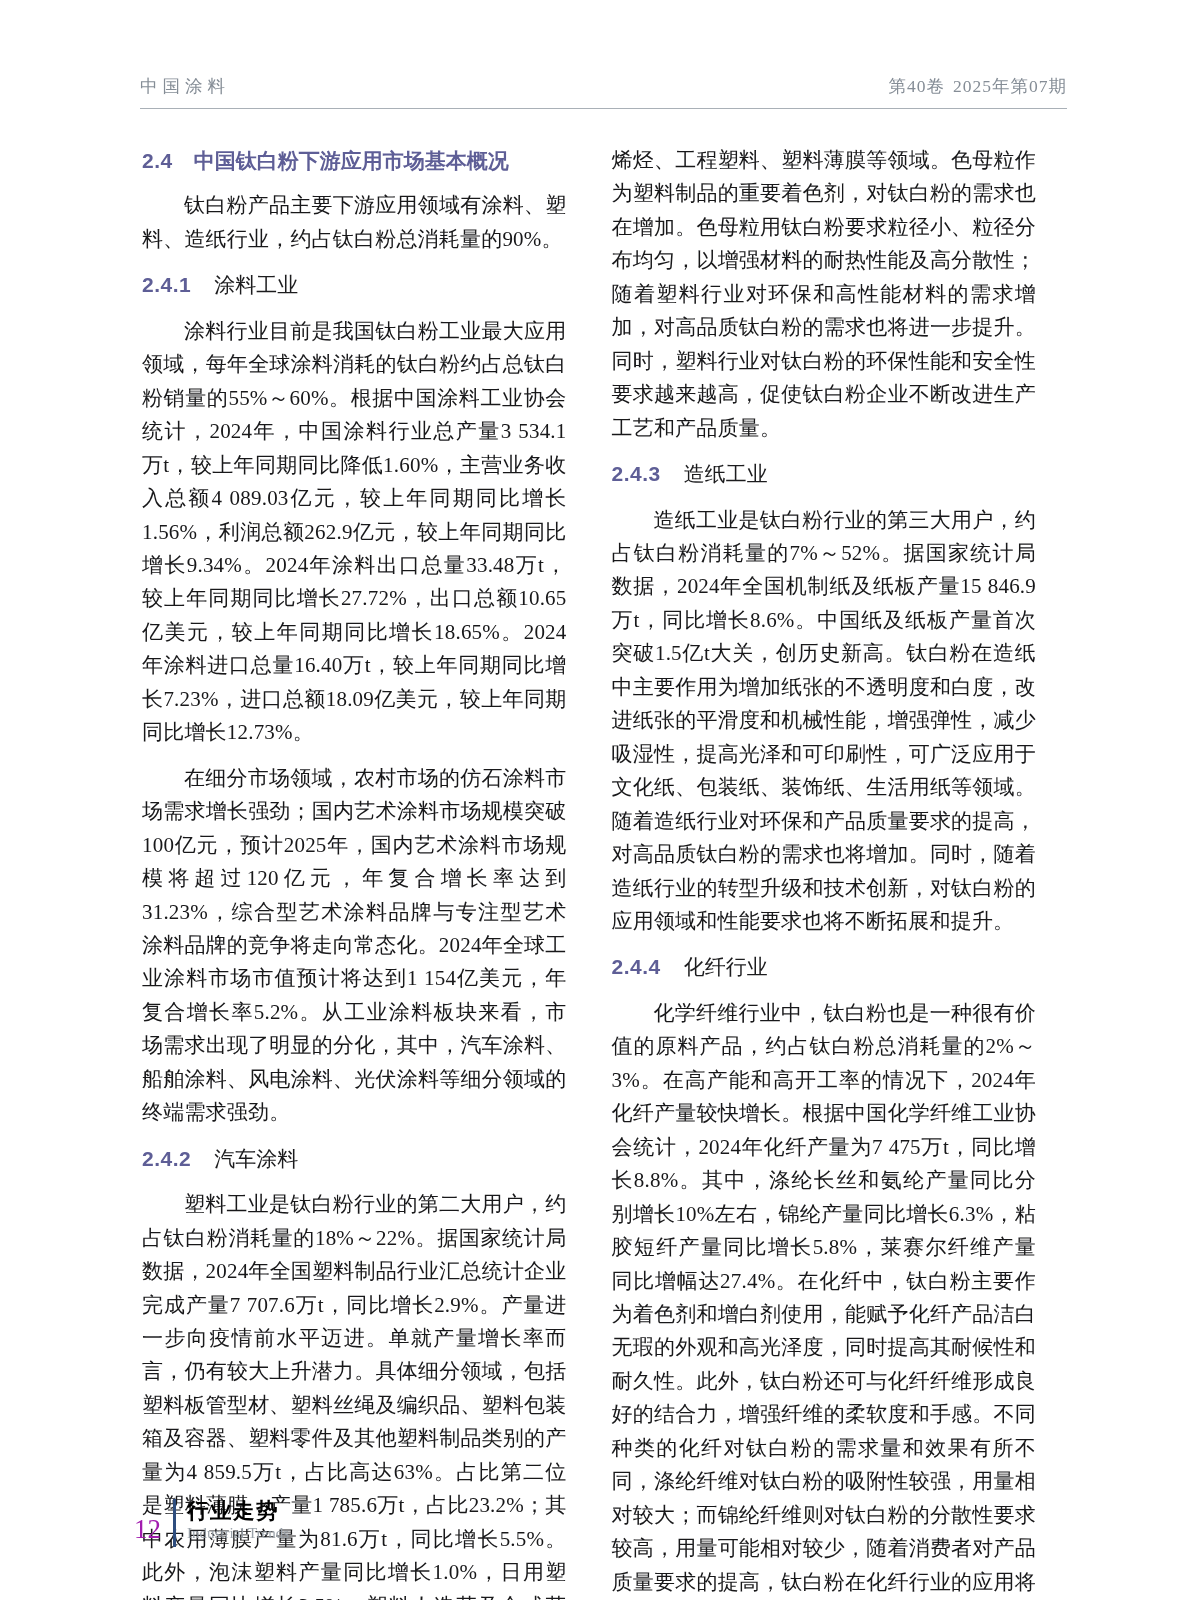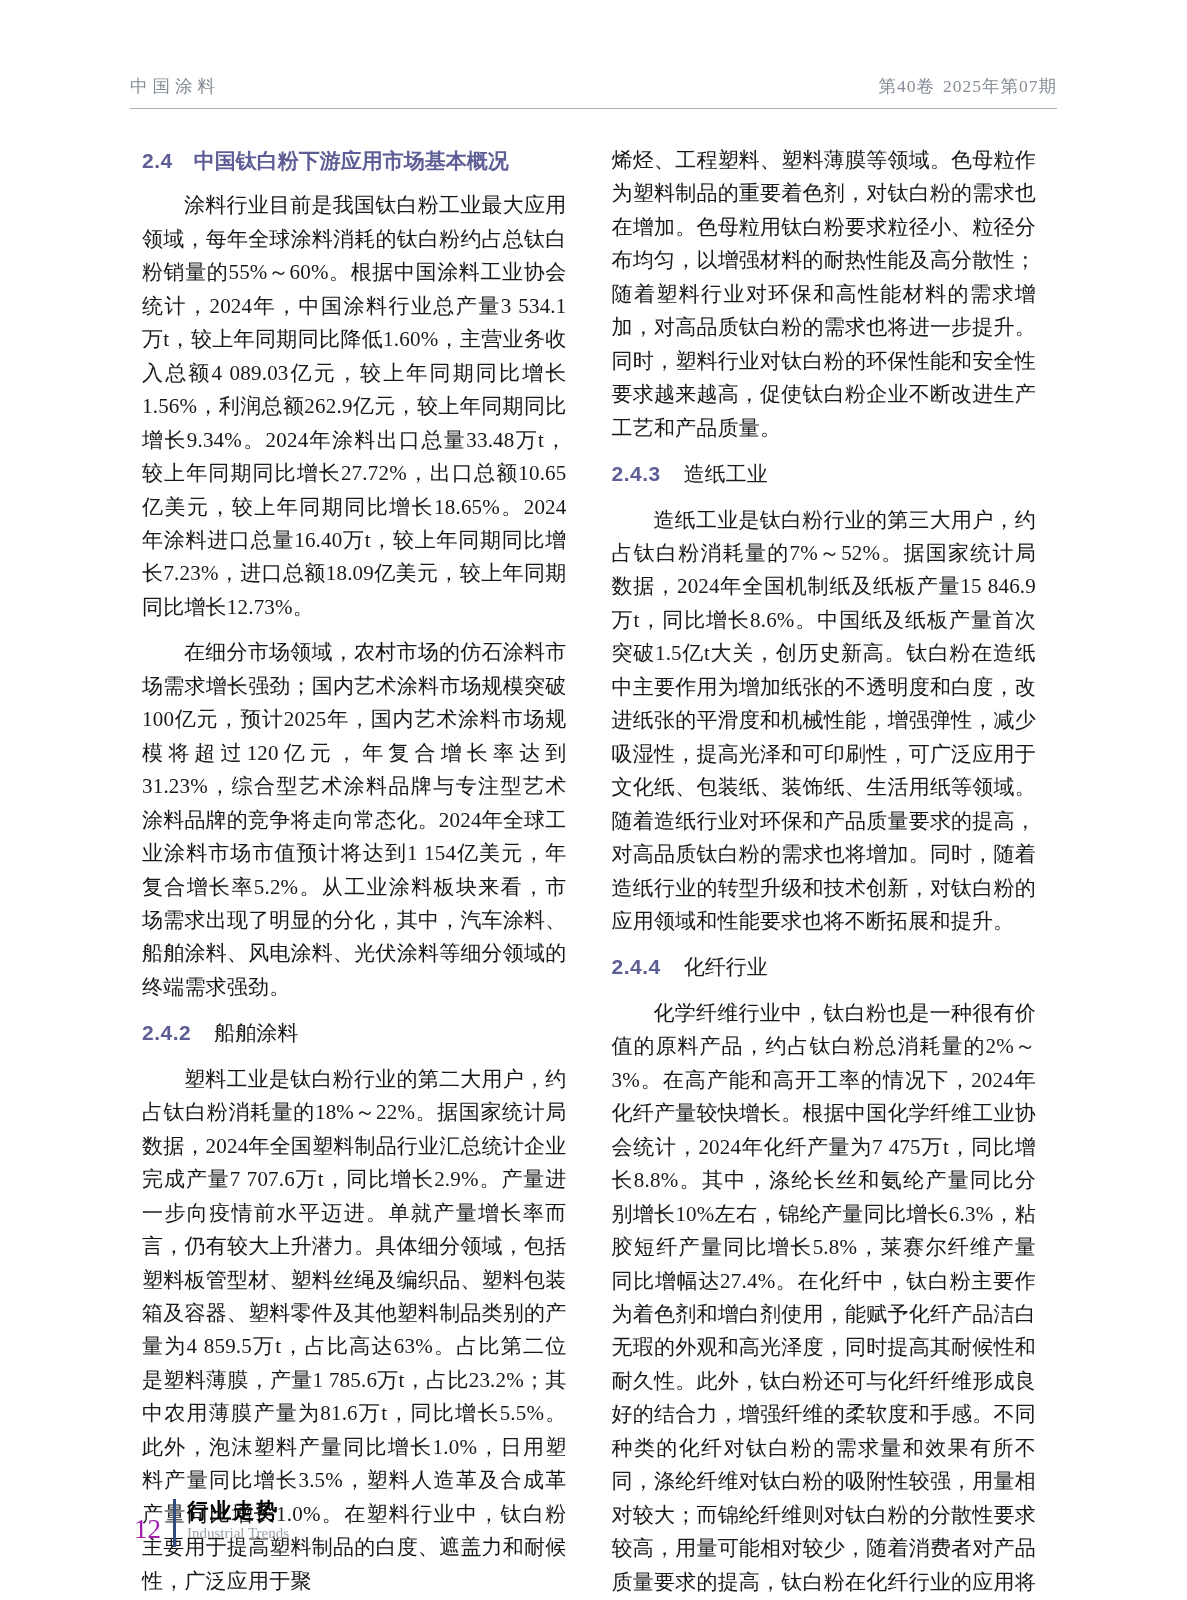--- a/index.html
+++ b/index.html
@@ -9,21 +9,21 @@
     width: 1187px;
     height: 1600px;
     background: #ffffff;
     overflow: hidden;
     font-family: "Liberation Serif", "DejaVu Serif", serif;
     color: #18181a;
   }
   
   .header {
     position: absolute;
-    left: 130px;
+    left: 140px;
     top: 74px;
     width: 927px;
     display: flex;
     justify-content: space-between;
     align-items: flex-end;
     padding-bottom: 10px;
     border-bottom: 1.5px solid #a9b0b7;
     font-size: 17.5px;
     color: #858d96;
   }
@@ -110,23 +110,25 @@
   <div class="header">
     <span class="journal">中国涂料</span>
     <span class="vol-issue">
       <span class="vol">第40卷</span><span>2025年第07期</span>
     </span>
   </div>
 
   <div class="content">
     <div class="col" id="col-left">
         <div class="h2"><span class="num">2.4</span><span class="ttl">中国钛白粉下游应用市场基本概况</span></div>
+        <p>钛白粉产品主要下游应用领域有涂料、塑料、造纸行业，约占钛白粉总消耗量的90%。</p>
+        <div class="h3"><span class="num">2.4.1</span><span class="ttl">涂料工业</span></div>
         <p>涂料行业目前是我国钛白粉工业最大应用领域，每年全球涂料消耗的钛白粉约占总钛白粉销量的55%～60%。根据中国涂料工业协会统计，2024年，中国涂料行业总产量3 534.1万t，较上年同期同比降低1.60%，主营业务收入总额4 089.03亿元，较上年同期同比增长1.56%，利润总额262.9亿元，较上年同期同比增长9.34%。2024年涂料出口总量33.48万t，较上年同期同比增长27.72%，出口总额10.65亿美元，较上年同期同比增长18.65%。2024年涂料进口总量16.40万t，较上年同期同比增长7.23%，进口总额18.09亿美元，较上年同期同比增长12.73%。</p>
         <p>在细分市场领域，农村市场的仿石涂料市场需求增长强劲；国内艺术涂料市场规模突破100亿元，预计2025年，国内艺术涂料市场规模将超过120亿元，年复合增长率达到31.23%，综合型艺术涂料品牌与专注型艺术涂料品牌的竞争将走向常态化。2024年全球工业涂料市场市值预计将达到1 154亿美元，年复合增长率5.2%。从工业涂料板块来看，市场需求出现了明显的分化，其中，汽车涂料、船舶涂料、风电涂料、光伏涂料等细分领域的终端需求强劲。</p>
-        <div class="h3"><span class="num">2.4.2</span><span class="ttl">船舶涂料</span></div>
+        <div class="h3"><span class="num">2.4.2</span><span class="ttl">汽车涂料</span></div>
         <p>塑料工业是钛白粉行业的第二大用户，约占钛白粉消耗量的18%～22%。据国家统计局数据，2024年全国塑料制品行业汇总统计企业完成产量7 707.6万t，同比增长2.9%。产量进一步向疫情前水平迈进。单就产量增长率而言，仍有较大上升潜力。具体细分领域，包括塑料板管型材、塑料丝绳及编织品、塑料包装箱及容器、塑料零件及其他塑料制品类别的产量为4 859.5万t，占比高达63%。占比第二位是塑料薄膜，产量1 785.6万t，占比23.2%；其中农用薄膜产量为81.6万t，同比增长5.5%。此外，泡沫塑料产量同比增长1.0%，日用塑料产量同比增长3.5%，塑料人造革及合成革产量同比增长1.0%。在塑料行业中，钛白粉主要用于提高塑料制品的白度、遮盖力和耐候性，广泛应用于聚</p>
       </div>
     <div class="col" id="col-right">
         <p class="cont">烯烃、工程塑料、塑料薄膜等领域。色母粒作为塑料制品的重要着色剂，对钛白粉的需求也在增加。色母粒用钛白粉要求粒径小、粒径分布均匀，以增强材料的耐热性能及高分散性；随着塑料行业对环保和高性能材料的需求增加，对高品质钛白粉的需求也将进一步提升。同时，塑料行业对钛白粉的环保性能和安全性要求越来越高，促使钛白粉企业不断改进生产工艺和产品质量。</p>
         <div class="h3"><span class="num">2.4.3</span><span class="ttl">造纸工业</span></div>
         <p>造纸工业是钛白粉行业的第三大用户，约占钛白粉消耗量的7%～52%。据国家统计局数据，2024年全国机制纸及纸板产量15 846.9万t，同比增长8.6%。中国纸及纸板产量首次突破1.5亿t大关，创历史新高。钛白粉在造纸中主要作用为增加纸张的不透明度和白度，改进纸张的平滑度和机械性能，增强弹性，减少吸湿性，提高光泽和可印刷性，可广泛应用于文化纸、包装纸、装饰纸、生活用纸等领域。随着造纸行业对环保和产品质量要求的提高，对高品质钛白粉的需求也将增加。同时，随着造纸行业的转型升级和技术创新，对钛白粉的应用领域和性能要求也将不断拓展和提升。</p>
         <div class="h3"><span class="num">2.4.4</span><span class="ttl">化纤行业</span></div>
         <p>化学纤维行业中，钛白粉也是一种很有价值的原料产品，约占钛白粉总消耗量的2%～3%。在高产能和高开工率的情况下，2024年化纤产量较快增长。根据中国化学纤维工业协会统计，2024年化纤产量为7 475万t，同比增长8.8%。其中，涤纶长丝和氨纶产量同比分别增长10%左右，锦纶产量同比增长6.3%，粘胶短纤产量同比增长5.8%，莱赛尔纤维产量同比增幅达27.4%。在化纤中，钛白粉主要作为着色剂和增白剂使用，能赋予化纤产品洁白无瑕的外观和高光泽度，同时提高其耐候性和耐久性。此外，钛白粉还可与化纤纤维形成良好的结合力，增强纤维的柔软度和手感。不同种类的化纤对钛白粉的需求量和效果有所不同，涤纶纤维对钛白粉的吸附性较强，用量相对较大；而锦纶纤维则对钛白粉的分散性要求较高，用量可能相对较少，随着消费者对产品质量要求的提高，钛白粉在化纤行业的应用将越来越广泛。</p>
         <p>总体来看，随着全球经济的发展和下游应用行业对高品质原料的需求增加，钛白粉市场需求将继续扩大，技术创新、环保政策的推动以及新兴市场的崛起，将为钛白粉产业提供更多的发展机会。</p>
       </div>

